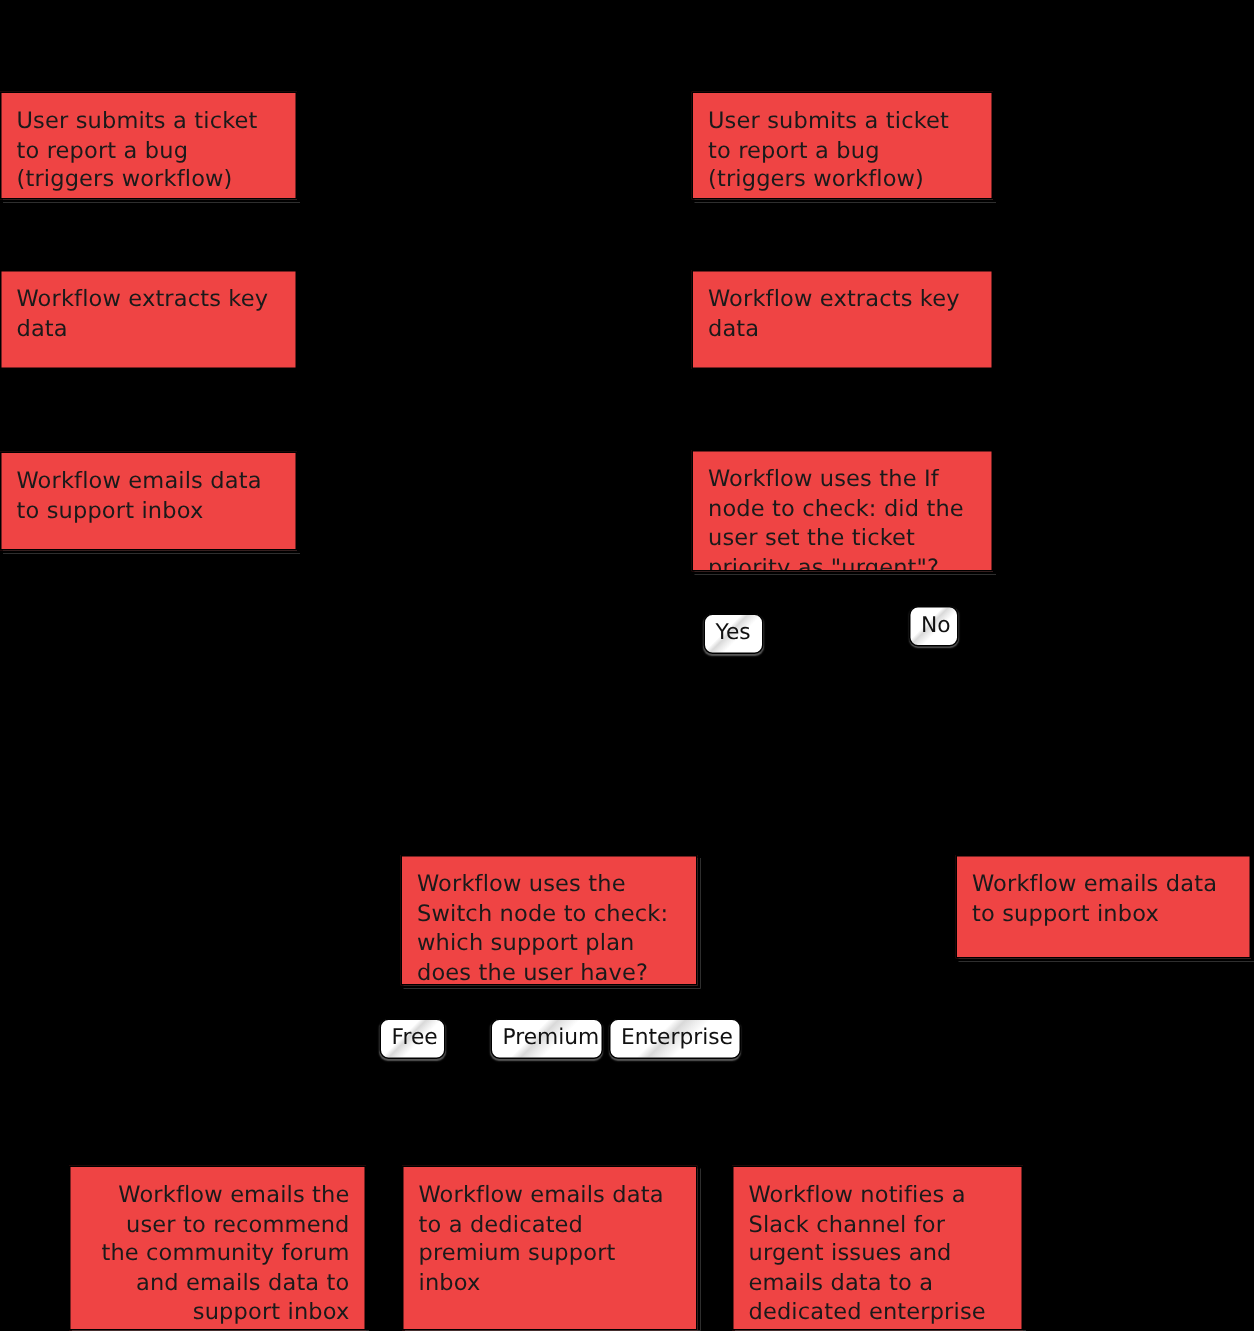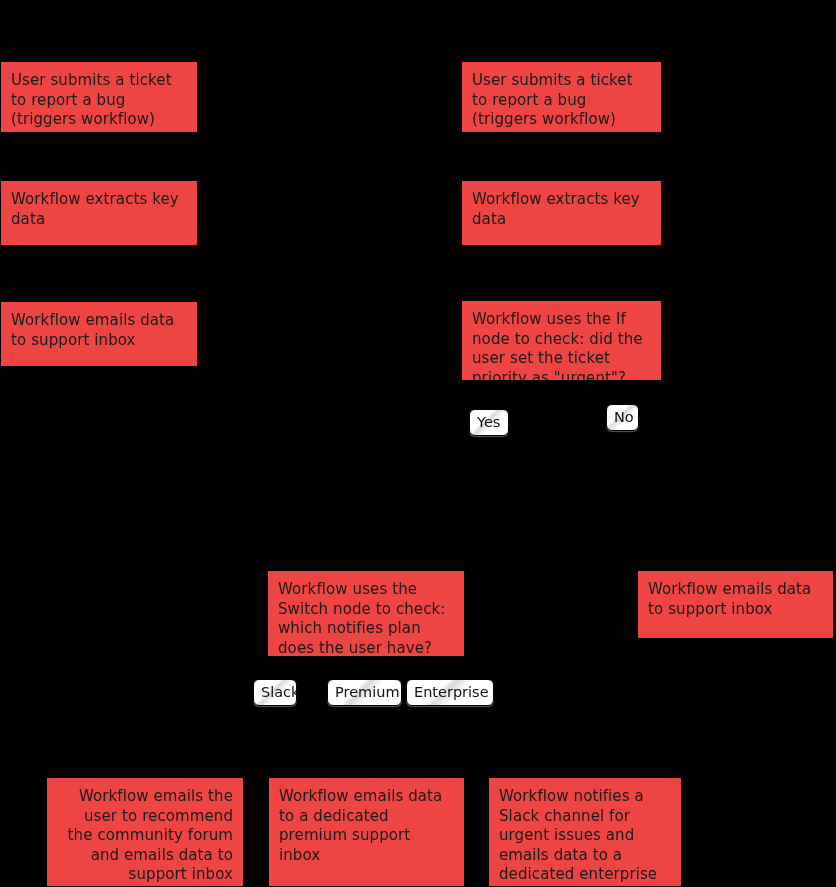--- a/index.html
+++ b/index.html
@@ -104,25 +104,25 @@
 
   <div class="branch-label" style="left:606px; top:404px; width:33px;">
     <span>No</span>
   </div>
 
   <div class="node" style="left:637px; top:570px; width:197px; height:69px;">
     <span class="txt">Workflow emails data to support inbox</span>
   </div>
 
   <div class="node" style="left:267px; top:570px; width:198px; height:87px;">
-    <span class="txt">Workflow uses the Switch node to check: which notifies plan does the user have?</span>
+    <span class="txt">Workflow uses the Switch node to check: which support plan does the user have?</span>
   </div>
 
   <div class="branch-label" style="left:253px; top:679px; width:44px;">
-    <span>Slack</span>
+    <span>Free</span>
   </div>
 
   <div class="branch-label" style="left:327px; top:679px; width:75px;">
     <span>Premium</span>
   </div>
 
   <div class="branch-label" style="left:406px; top:679px; width:88px;">
     <span>Enterprise</span>
   </div>
 

